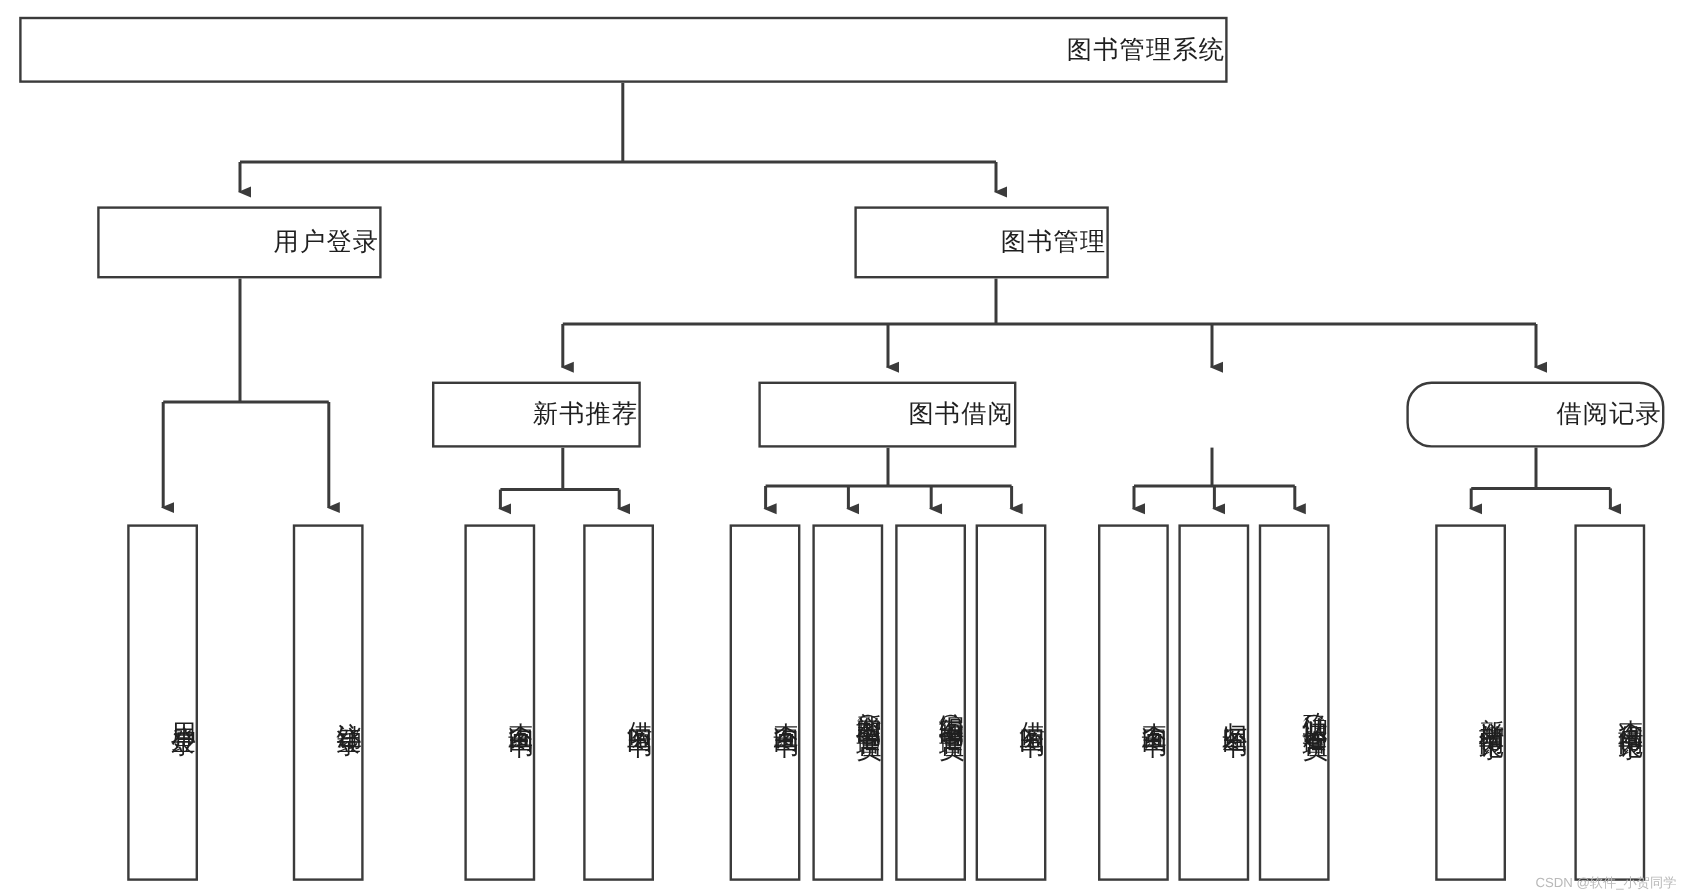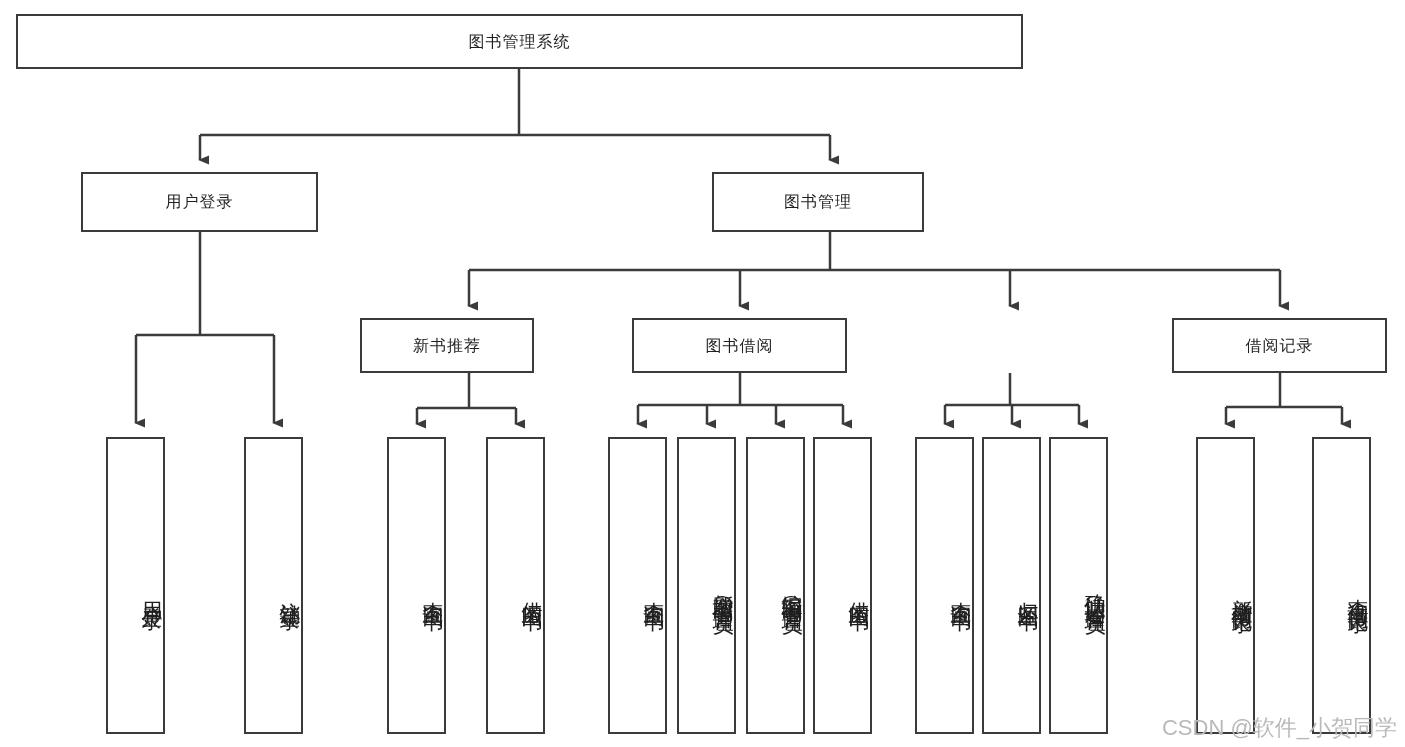--- a/index.html
+++ b/index.html
@@ -30,44 +30,45 @@
     box-sizing: border-box;
     border: 2px solid #3b3b3b;
     background: #ffffff;
     display: flex;
     align-items: center;
     justify-content: center;
     color: #1f1f1f;
     z-index: 2;
   }
   .node.h {
-    font-size: 16px;
+    font-size: 21px;
     letter-spacing: 1px;
     line-height: 1.2;
+    justify-content: flex-end;
   }
   .node.v {
     writing-mode: vertical-rl;
     text-orientation: upright;
     font-size: 21px;
     letter-spacing: 3px;
     padding-top: 10px;
     align-items: flex-start;
     justify-content: center;
   }
   .node.v .vtext {
     writing-mode: vertical-rl;
     text-orientation: upright;
     white-space: nowrap;
     line-height: 1;
   }
   .watermark {
     position: absolute;
     right: 8px;
     bottom: 4px;
-    font-size: 22px;
+    font-size: 11px;
     color: #b9b9b9;
     z-index: 5;
     white-space: nowrap;
   }
 </style>
 </head>
 <body>
 
 <div id="canvas">
 
@@ -131,21 +132,21 @@
   <div class="node h" style="left:712px; top:172px; width:212px; height:60px;">
     <span>图书管理</span>
   </div>
 
   <div class="node h" style="left:360px; top:318px; width:174px; height:55px;">
     <span>新书推荐</span>
   </div>
   <div class="node h" style="left:632px; top:318px; width:215px; height:55px;">
     <span>图书借阅</span>
   </div>
-  <div class="node h" style="left:1172px; top:318px; width:215px; height:55px;">
+  <div class="node h" style="left:1172px; top:318px; width:215px; height:55px;border-radius:21px;">
     <span>借阅记录</span>
   </div>
 
   <div class="node v" style="left:106px; top:437px; width:59px; height:297px;">
     <span class="vtext">用户登录</span>
   </div>
   <div class="node v" style="left:244px; top:437px; width:59px; height:297px;">
     <span class="vtext">注销登录</span>
   </div>
   <div class="node v" style="left:387px; top:437px; width:59px; height:297px;">

